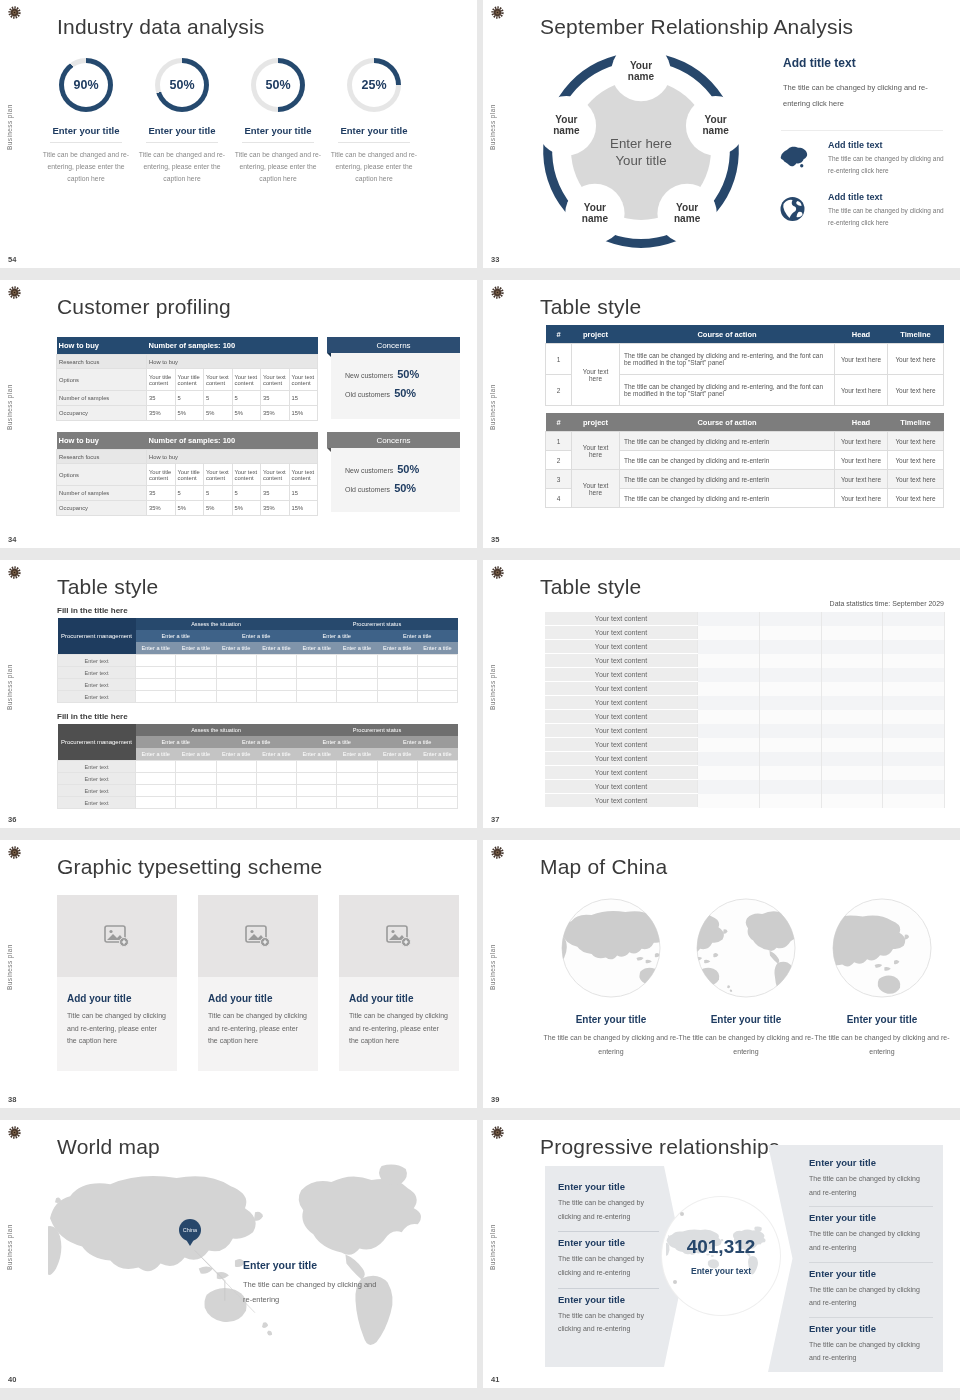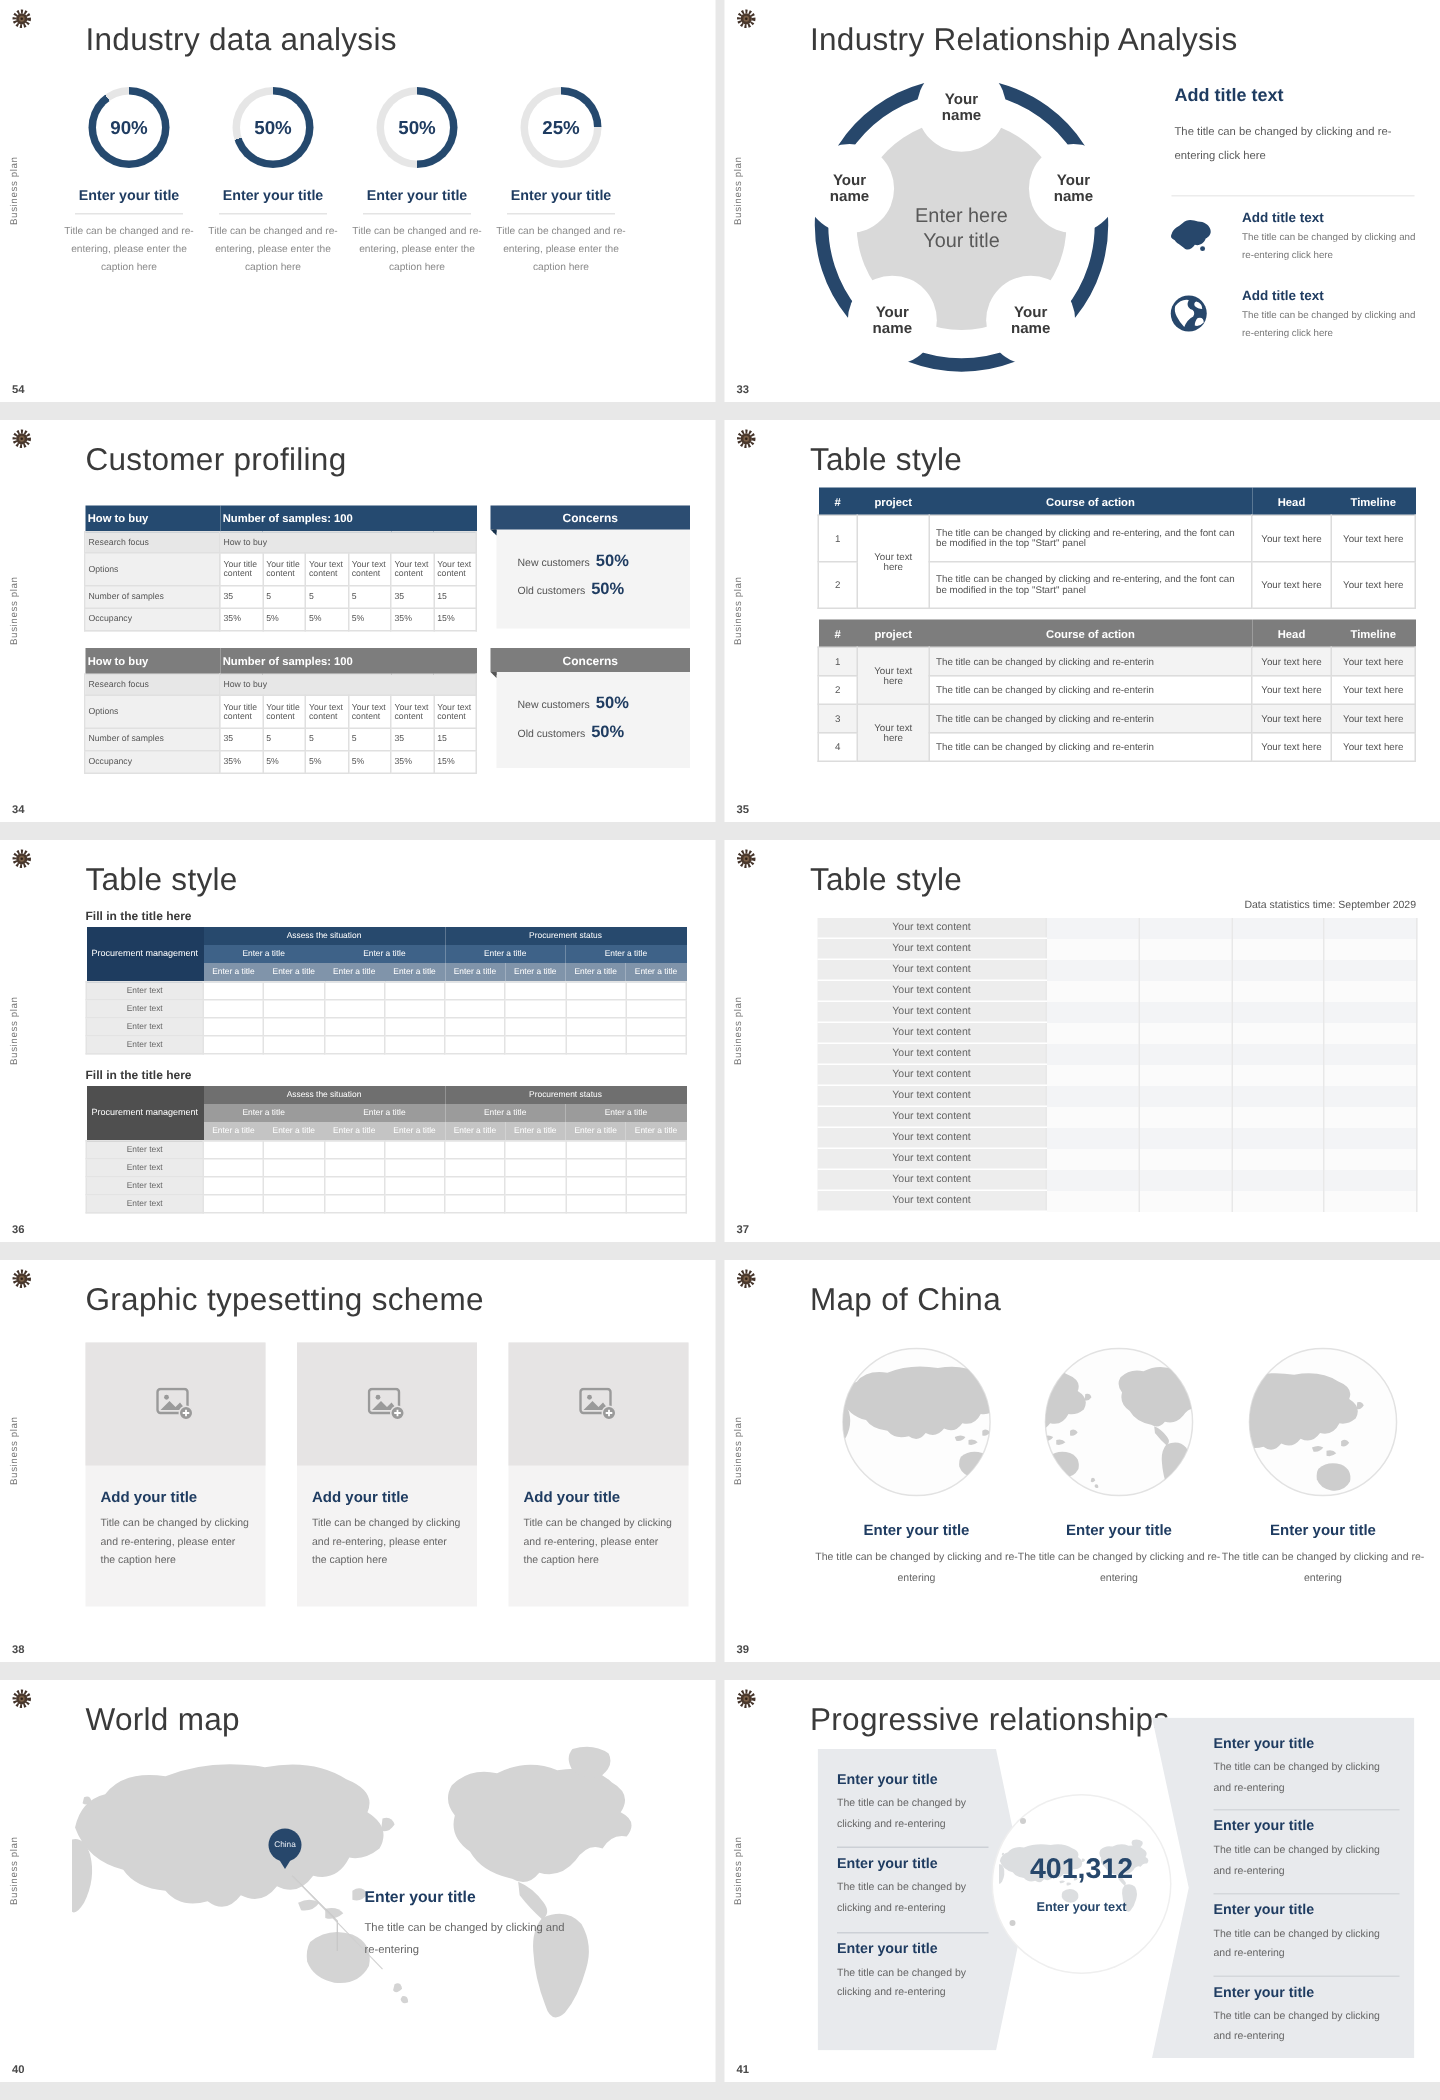--- a/index.html
+++ b/index.html
@@ -40,21 +40,21 @@
   .s34-table{position:absolute;left:56px;width:262px;font-size:5.8px;color:#555;table-layout:fixed}
   .s34-table td{border:1px solid #e0e0e0;padding:1px 2px}
   .s34-table .c1{width:86px;background:#f0f0f0}
   .s34-table .hrow td{border:none;color:#fff;font-weight:bold;font-size:7.5px;height:15px}
   .t-navy .hrow td{background:#254a70}
   .t-gray .hrow td{background:#7d7d7d}
   .s34-table .rrow td{background:#e7e7e7;height:11px}
   .s34-table .orow td{height:19px}
   .s34-table .drow td{height:12px}
   .s34-con{position:absolute;left:331px;width:129px;background:#f4f4f4}
-  .s34-rib{position:absolute;left:-4px;right:0;top:0;height:16px;color:#fff;font-weight:bold;font-size:8px;
+  .s34-rib{position:absolute;left:-4px;right:0;top:0;height:16px;color:#fff;font-weight:normal;font-size:8px;
            display:flex;align-items:center;justify-content:center}
   .rib-navy{background:#2c4d72}.rib-gray{background:#7d7d7d}
   .s34-rib::after{content:'';position:absolute;left:0;top:100%;border:2.5px solid transparent}
   .rib-navy::after{border-top-color:#16304b;border-right-color:#16304b}
   .rib-gray::after{border-top-color:#565656;border-right-color:#565656}
   .s34-lines{position:absolute;left:14px;top:28px;line-height:16px;white-space:nowrap}
   .s34-lines .lbl{font-size:7px;color:#555}
   .s34-lines .val{font-size:11px;font-weight:bold;color:#1f3c61;margin-left:4px}
   
   .s35-t{position:absolute;left:62px;width:398px;font-size:6.5px;color:#555;text-align:center;table-layout:fixed}
@@ -194,21 +194,21 @@
     </div>
   </div>
   <div class="snum">54</div>
 </section>
 
 <section class="slide" id="s33">
   <svg class="logo" viewBox="0 0 20 20">
       <use href="#gear"></use>
     </svg>
   <div class="vtext">Business plan</div>
-  <div class="stitle">Industry Relationship Analysis</div>
+  <div class="stitle">September Relationship Analysis</div>
   <svg class="s33-svg" viewBox="0 0 200 200">
     <g stroke="#27476b" stroke-width="8.5" fill="none" stroke-linecap="round">
       <path d="M122.8,15.0 A88,88 0 0 1 173.8,52.1"></path>
       <path d="M187.9,95.4 A88,88 0 0 1 168.4,155.4"></path>
       <path d="M131.5,182.2 A88,88 0 0 1 68.5,182.2"></path>
       <path d="M31.6,155.4 A88,88 0 0 1 12.1,95.4"></path>
       <path d="M26.1,52.1 A88,88 0 0 1 77.2,15.0"></path>
     </g>
     <circle cx="100" cy="100" r="66" fill="#d9d9d9"></circle>
     <circle cx="100" cy="26" r="28" fill="#fff"></circle>

